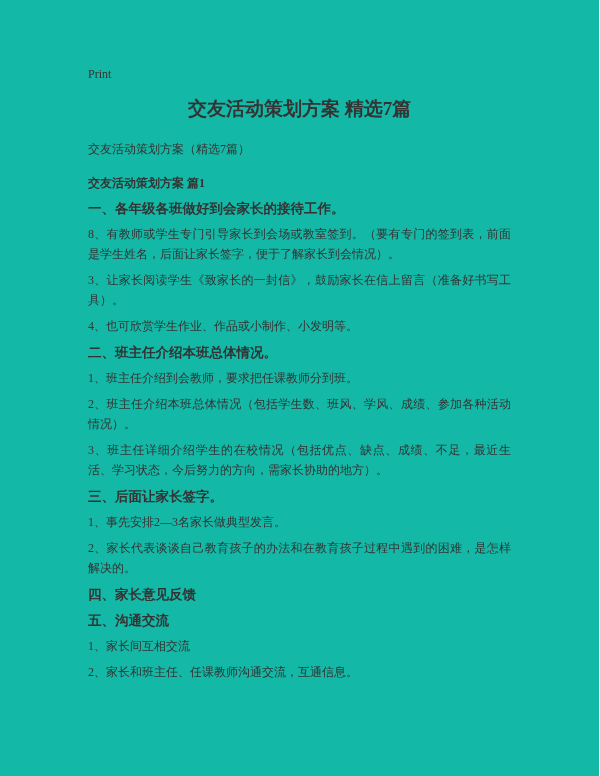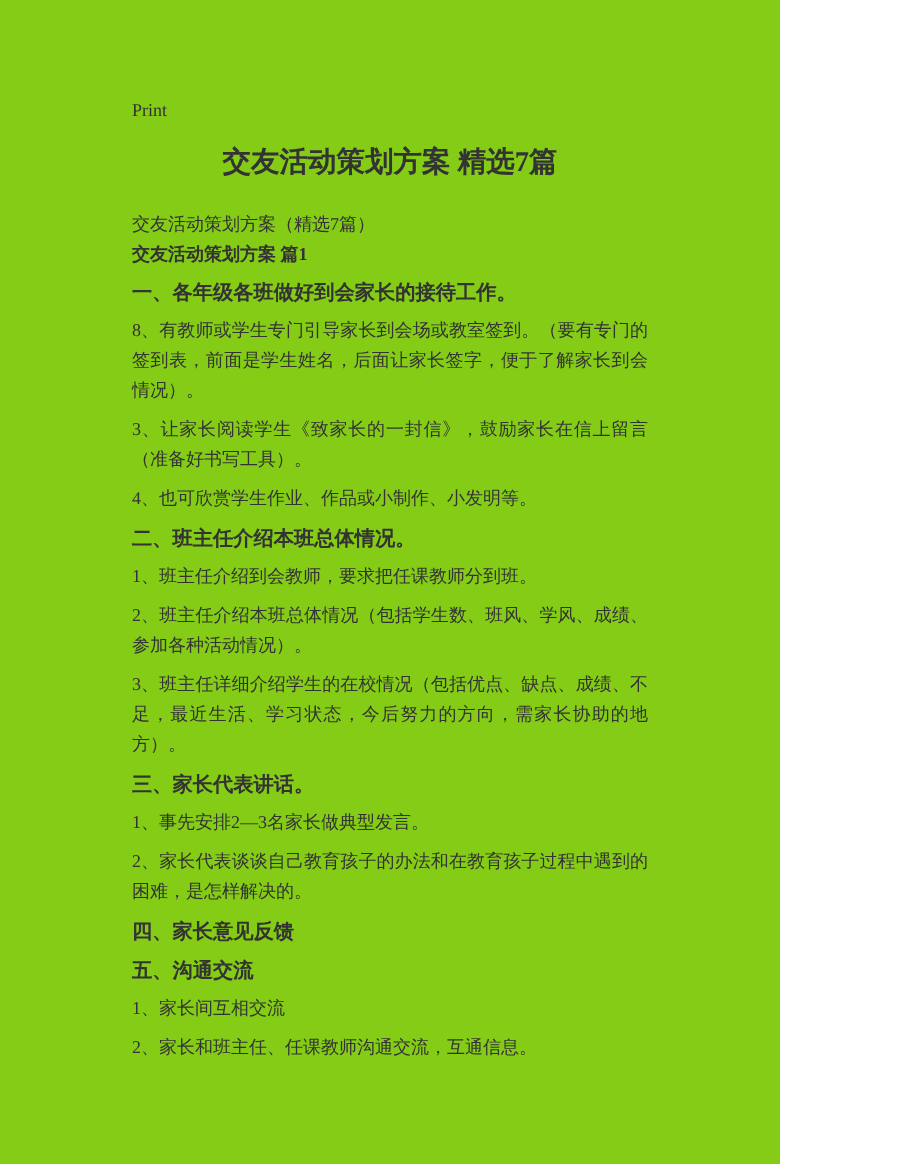--- a/index.html
+++ b/index.html
@@ -9,44 +9,44 @@
   }
   body {
     width: 600px;
     height: 776px;
     overflow: hidden;
     font-family: "Liberation Serif", "DejaVu Serif", serif;
     color: #333333;
   }
   .page {
     box-sizing: border-box;
-    width: 520px;
+    width: 599px;
     height: 776px;
     padding: 64px 88px 0 88px;
-    background: #84cc16;
+    background: #14b8a6;
   }
   .print-link {
     font-size: 12px;
     line-height: 14px;
     color: #333333;
     display: inline-block;
     cursor: pointer;
   }
   .doc-title {
     font-size: 19px;
     line-height: 23px;
     font-weight: bold;
     text-align: center;
     margin: 15px 0 19px 0;
     color: #333333;
   }
   .intro {
     font-size: 12px;
     line-height: 20px;
-    margin: 0 0 1px 0;
+    margin: 0 0 15px 0;
   }
   .part-title {
     font-size: 12px;
     line-height: 18px;
     font-weight: bold;
     margin: 0 0 6px 0;
   }
   .sec-heading {
     font-size: 13.5px;
     line-height: 18px;
@@ -79,21 +79,21 @@
   <p class="para">3、让家长阅读学生《致家长的一封信》，鼓励家长在信上留言（准备好书写工具）。</p>
   <p class="para">4、也可欣赏学生作业、作品或小制作、小发明等。</p>
 
   
   <h3 class="sec-heading">二、班主任介绍本班总体情况。</h3>
   <p class="para">1、班主任介绍到会教师，要求把任课教师分到班。</p>
   <p class="para">2、班主任介绍本班总体情况（包括学生数、班风、学风、成绩、参加各种活动情况）。</p>
   <p class="para">3、班主任详细介绍学生的在校情况（包括优点、缺点、成绩、不足，最近生活、学习状态，今后努力的方向，需家长协助的地方）。</p>
 
   
-  <h3 class="sec-heading">三、家长代表讲话。</h3>
+  <h3 class="sec-heading">三、后面让家长签字。</h3>
   <p class="para">1、事先安排2—3名家长做典型发言。</p>
   <p class="para">2、家长代表谈谈自己教育孩子的办法和在教育孩子过程中遇到的困难，是怎样解决的。</p>
 
   
   <h3 class="sec-heading">四、家长意见反馈</h3>
 
   
   <h3 class="sec-heading">五、沟通交流</h3>
   <p class="para">1、家长间互相交流</p>
   <p class="para">2、家长和班主任、任课教师沟通交流，互通信息。</p>

